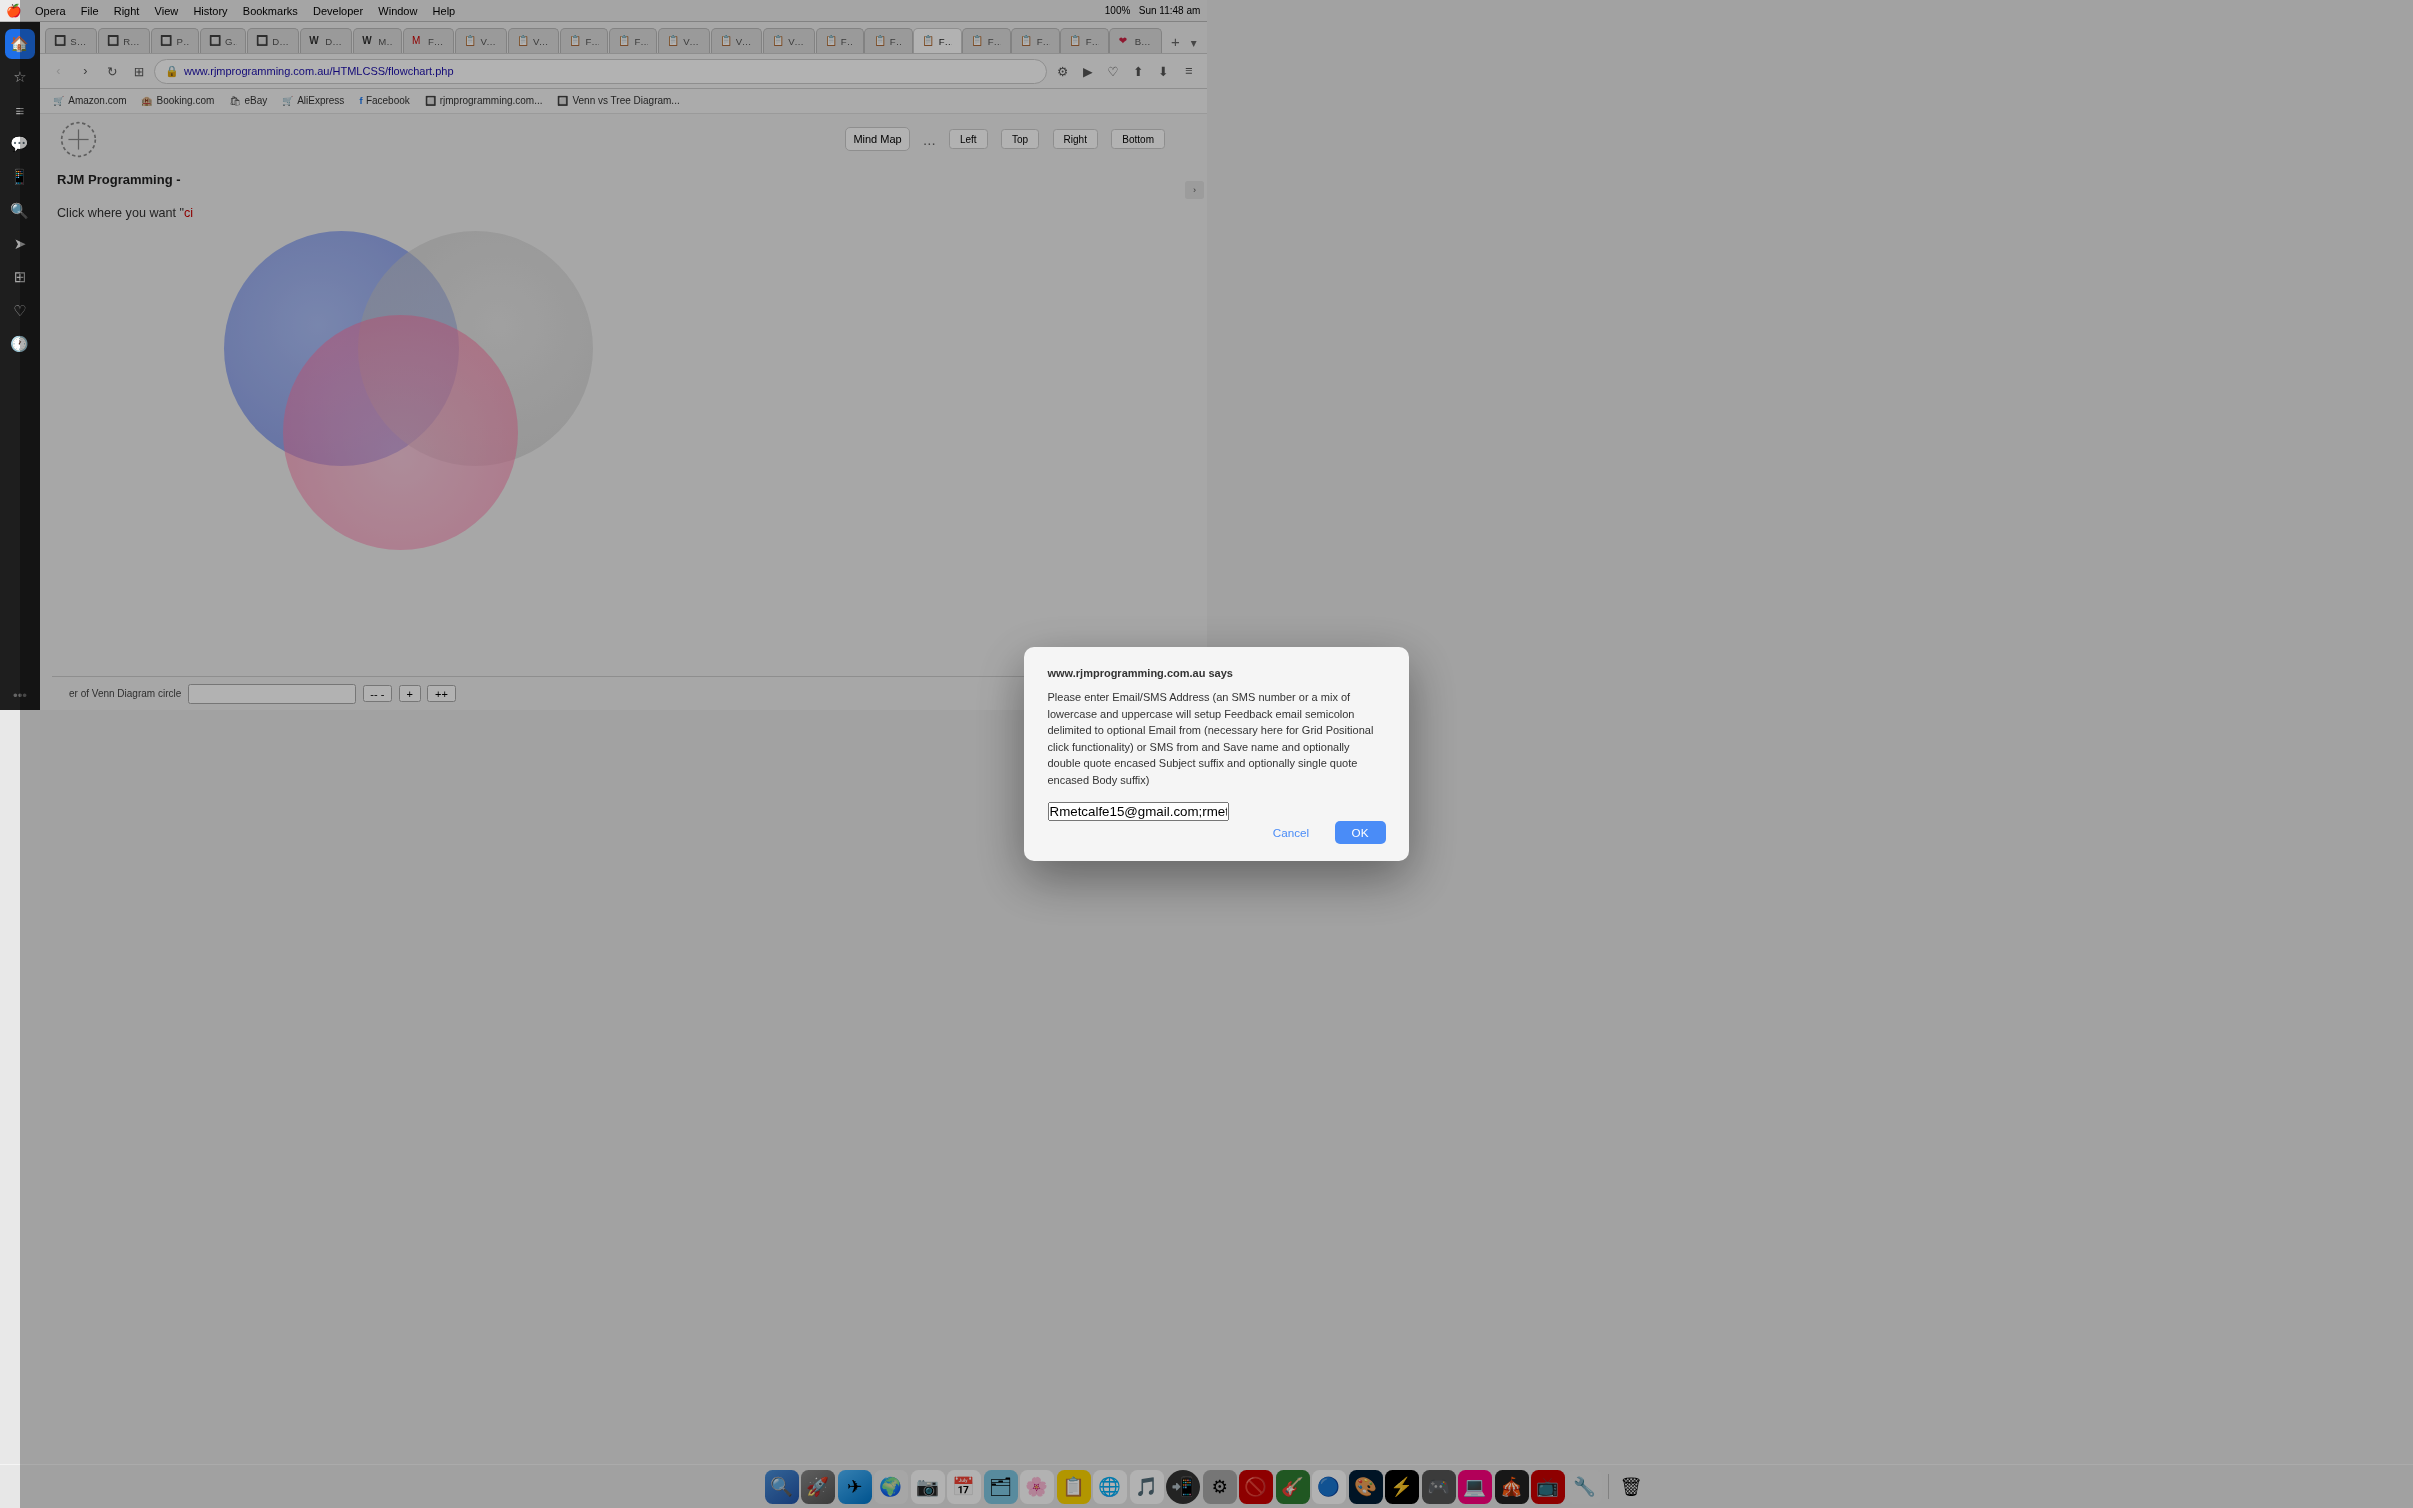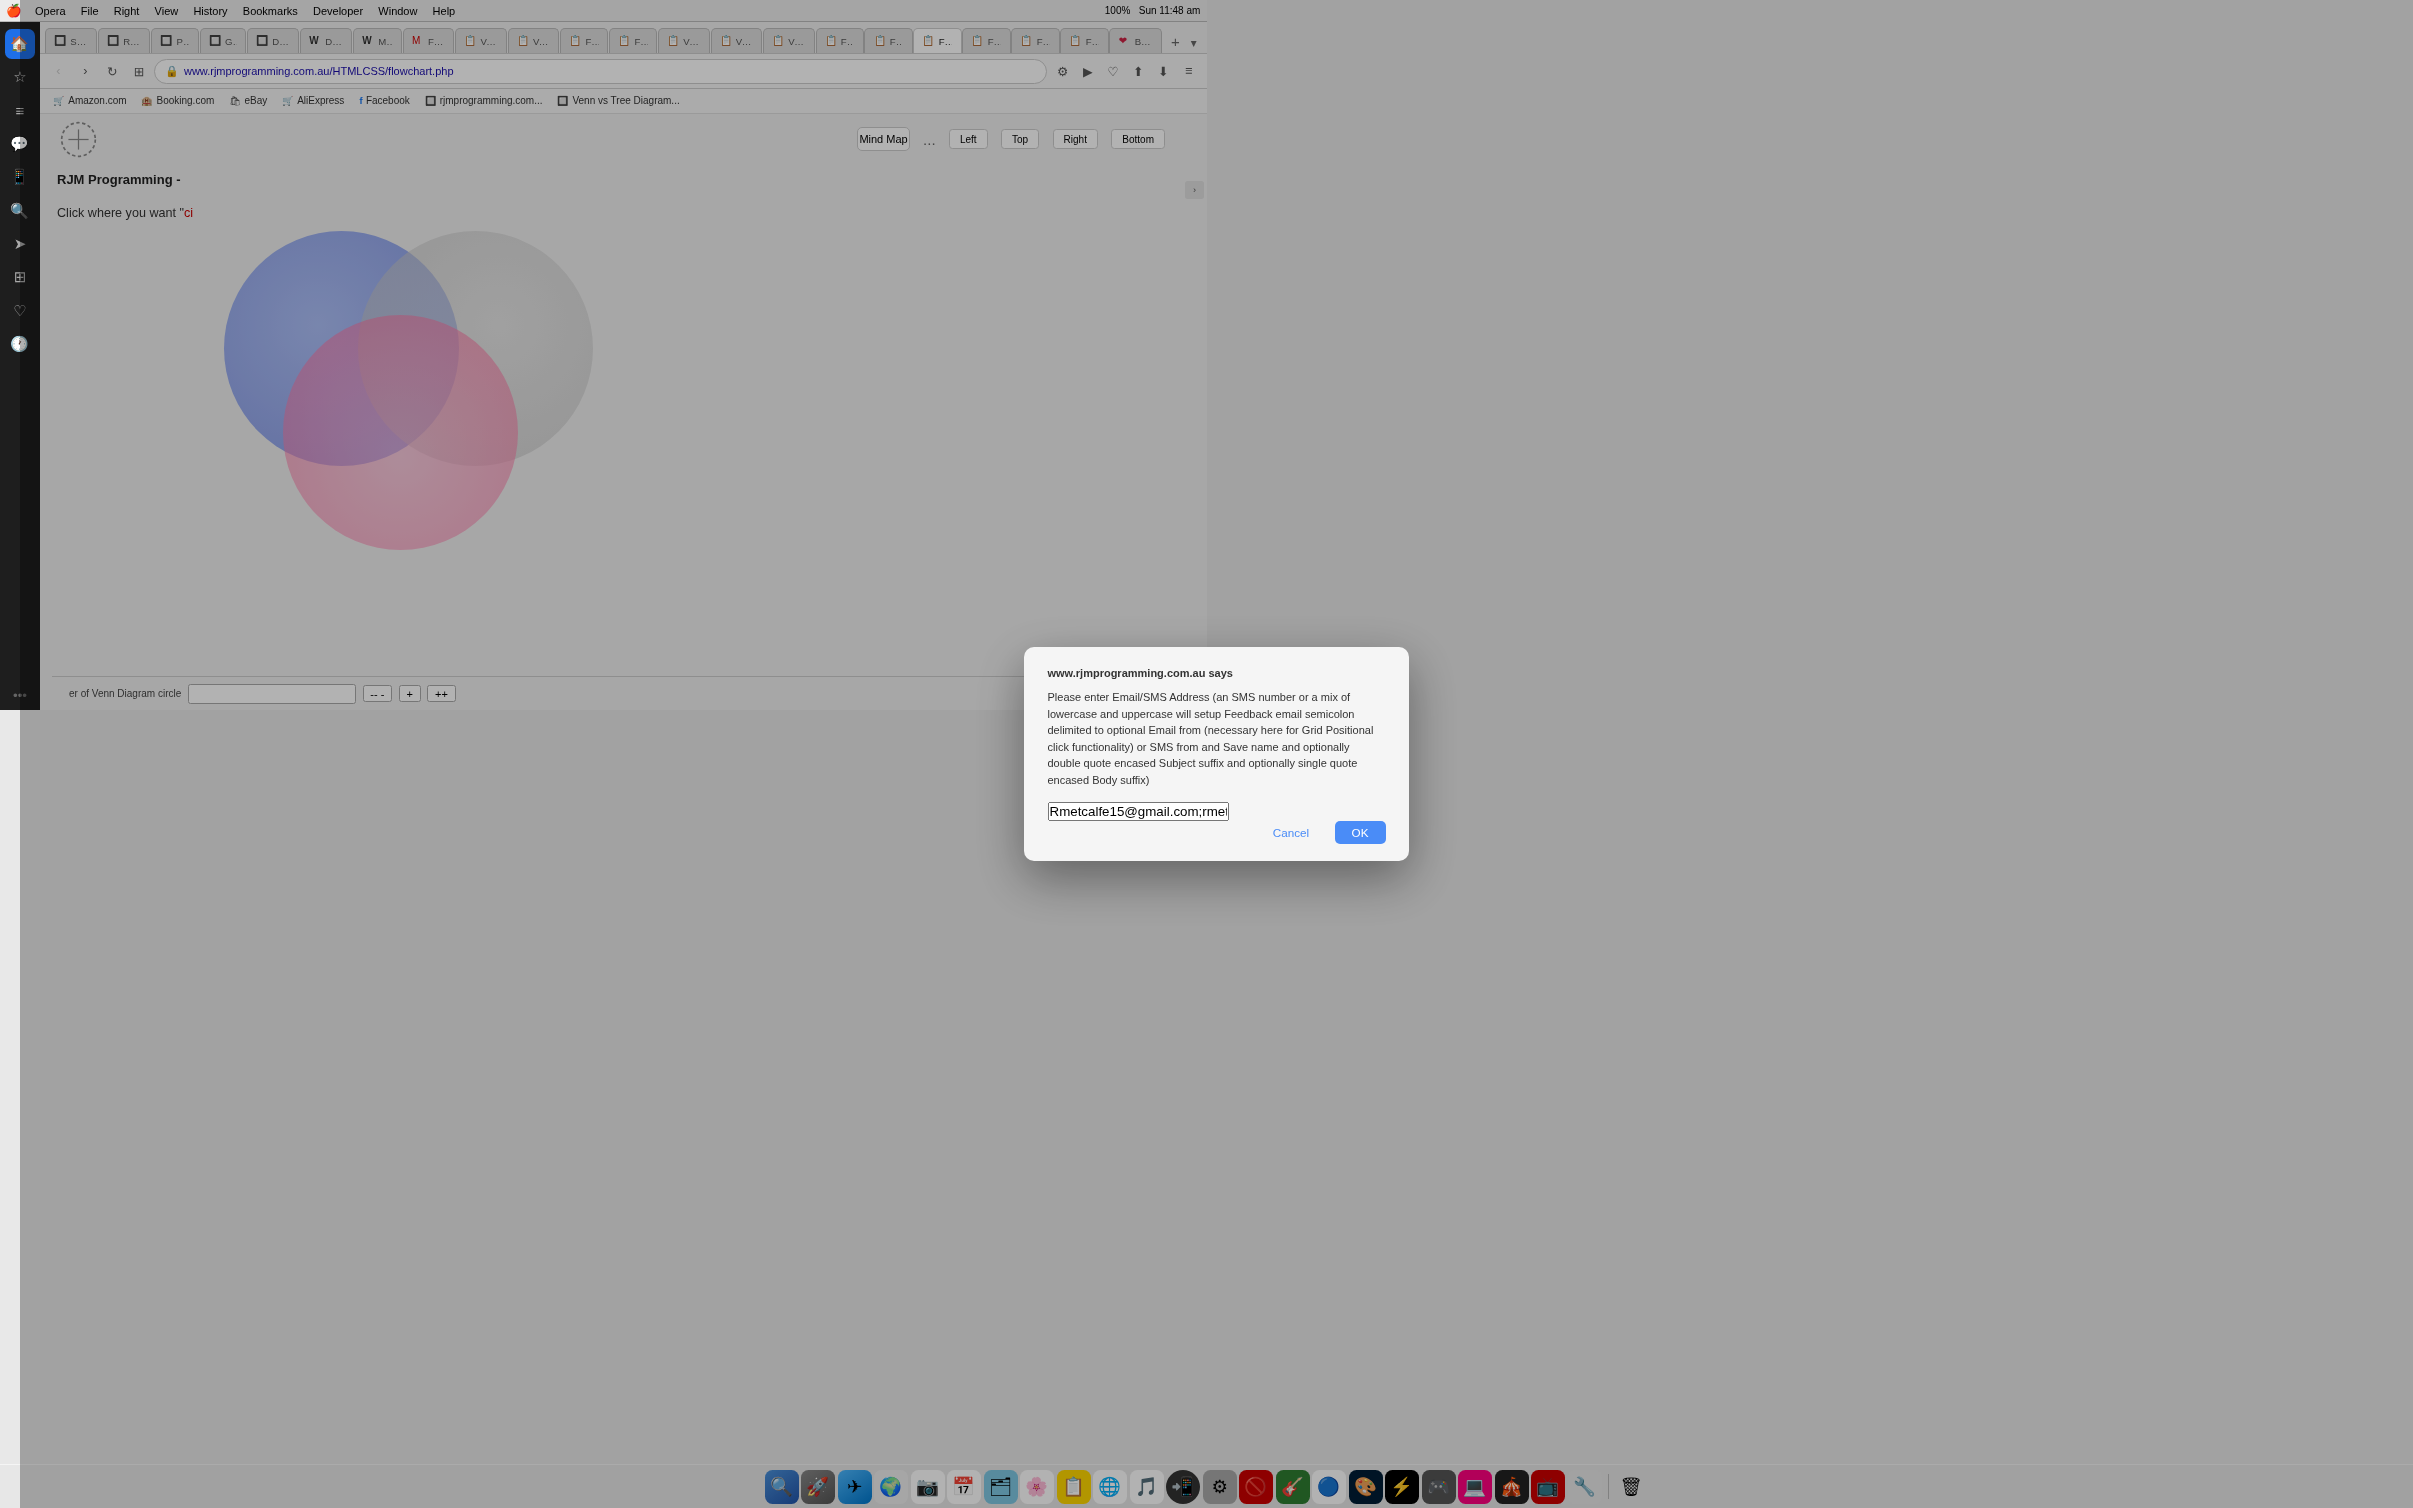--- a/index.html
+++ b/index.html
@@ -229,21 +229,21 @@
       position: absolute;
       top: 0; left: 0; right: 25px;
       height: 50px;
       display: flex;
       align-items: center;
       padding: 0 17px;
       gap: 13.4px;
     }
     .ch-icon { width: 42px; height: 42px; color: #888; font-size: 25px; display: flex; align-items: center; justify-content: center; }
     .mind-map-btn {
-      padding: 5px 1px;
+      padding: 5px 7px;
       background: #fff;
       border: 0.8px solid #ccc;
       border-radius: 5px;
       font-size: 11px;
       cursor: pointer;
       margin-left: auto;
     }
     .dots-separator { font-size: 15px; color: #666; }
     .nav-btn {
       padding: 3.4px 10px;

